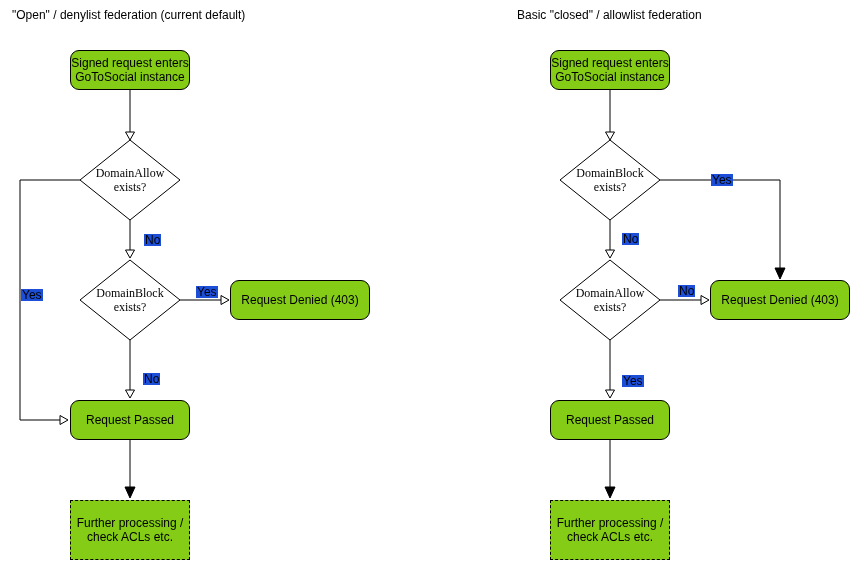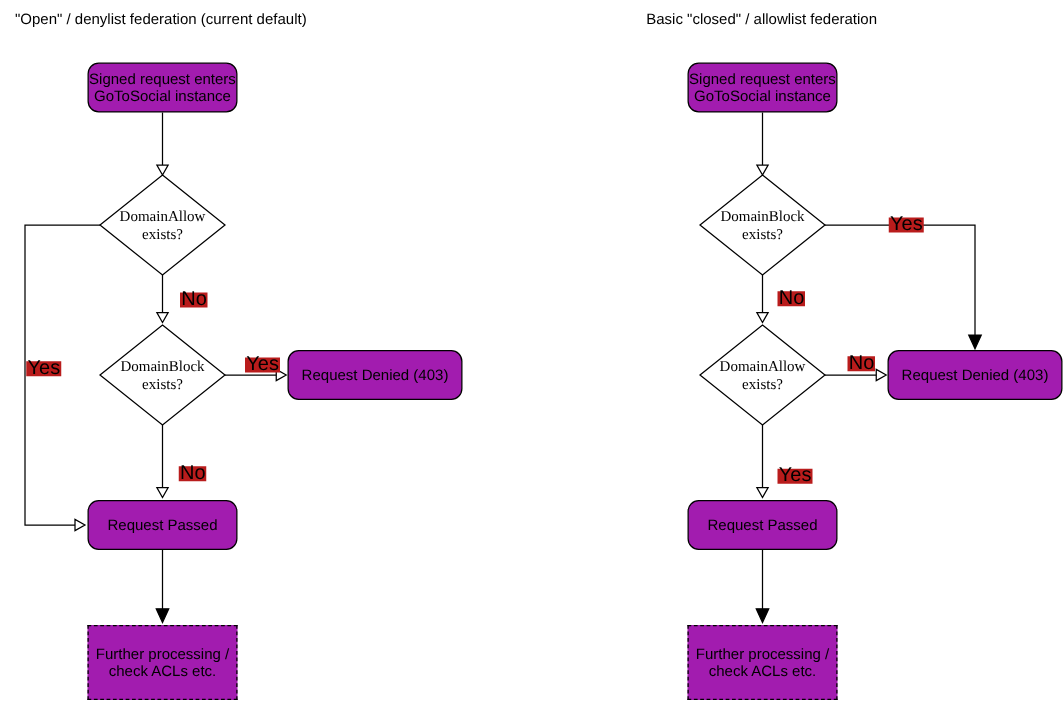--- a/index.html
+++ b/index.html
@@ -24,21 +24,21 @@
   .chart-title {
     position: absolute;
     font-size: 12px;
     line-height: 14px;
     color: #000000;
     white-space: nowrap;
   }
   .node {
     position: absolute;
     box-sizing: border-box;
-    background: #a21caf;
+    background: #84cc16;
     border: 1px solid #000000;
     border-radius: 9px;
     display: flex;
     align-items: center;
     justify-content: center;
     text-align: center;
     font-size: 12px;
     line-height: 14px;
     white-space: pre-line;
     color: #000000;
@@ -54,23 +54,23 @@
     justify-content: center;
     text-align: center;
     font-size: 12px;
     line-height: 14px;
     white-space: pre-line;
     color: #000000;
     font-family: Liberation Serif, serif;
   }
   .edge-label {
     position: absolute;
-    font-size: 16px;
+    font-size: 12px;
     line-height: 12px;
-    background: #b91c1c;
+    background: #1d4ed8;
     padding: 0 1px;
     color: #000000;
     white-space: nowrap;
   }
 </style>
 </head>
 <body>
 
 <div class="canvas">
 

